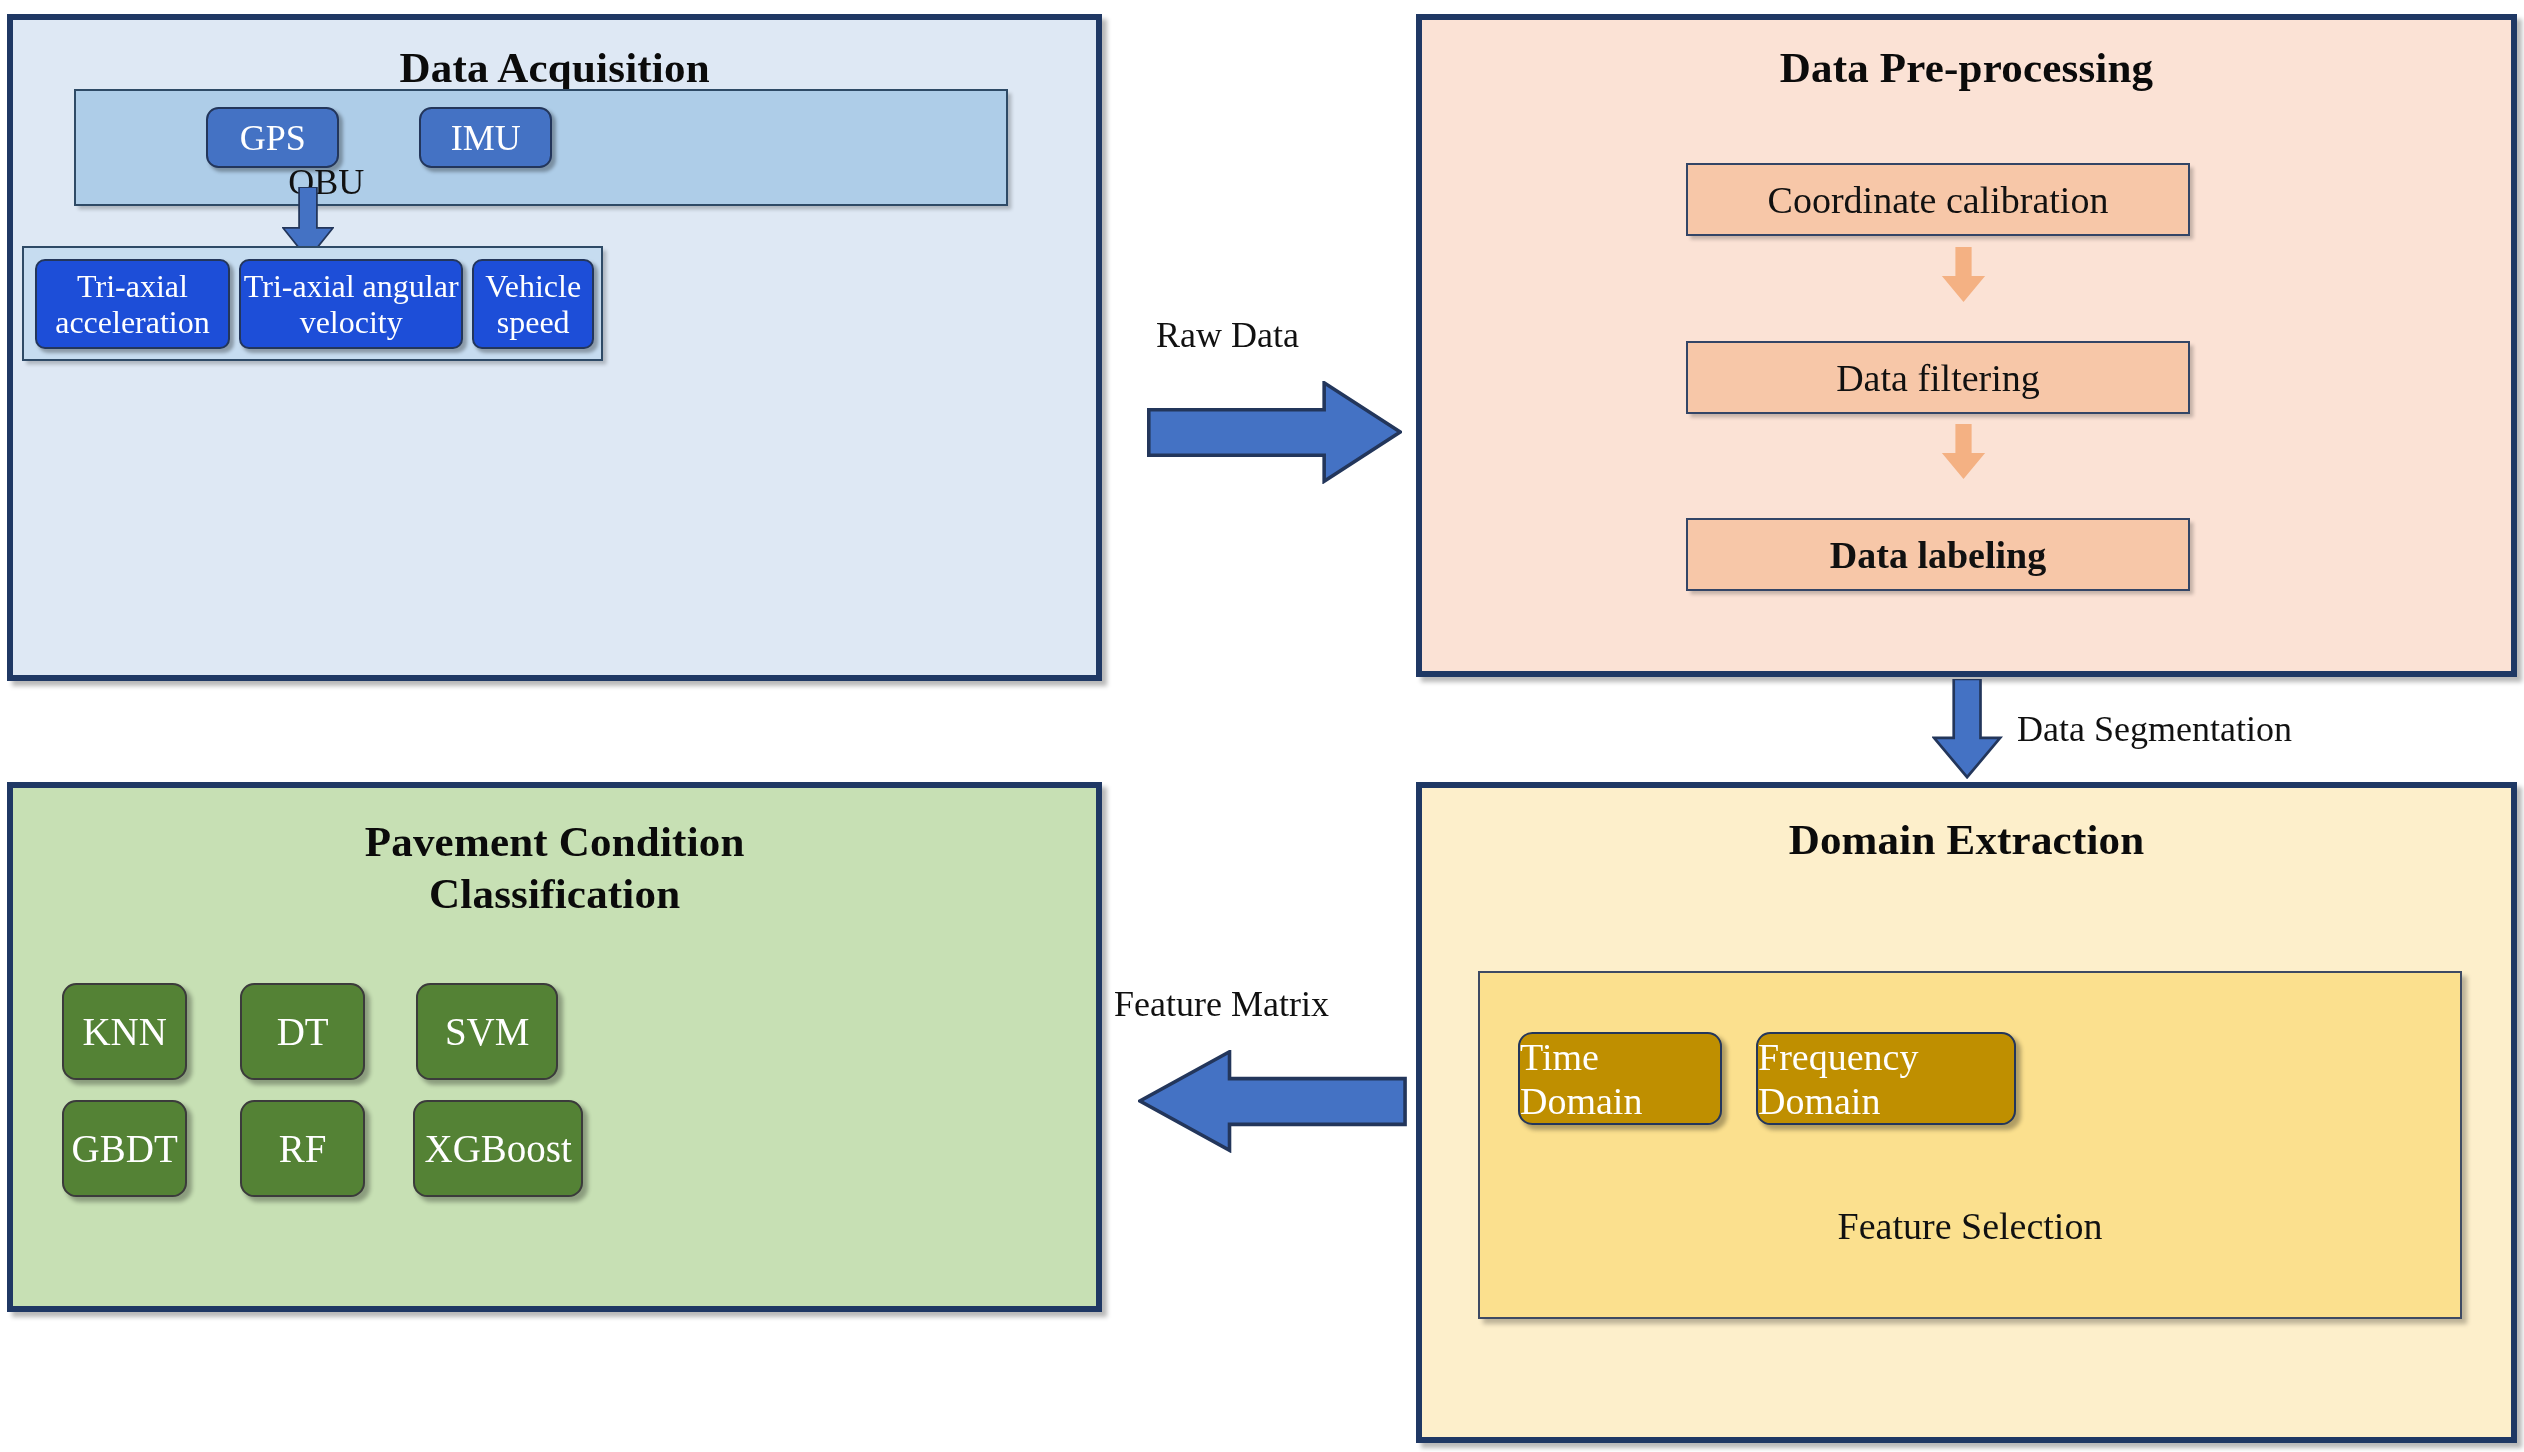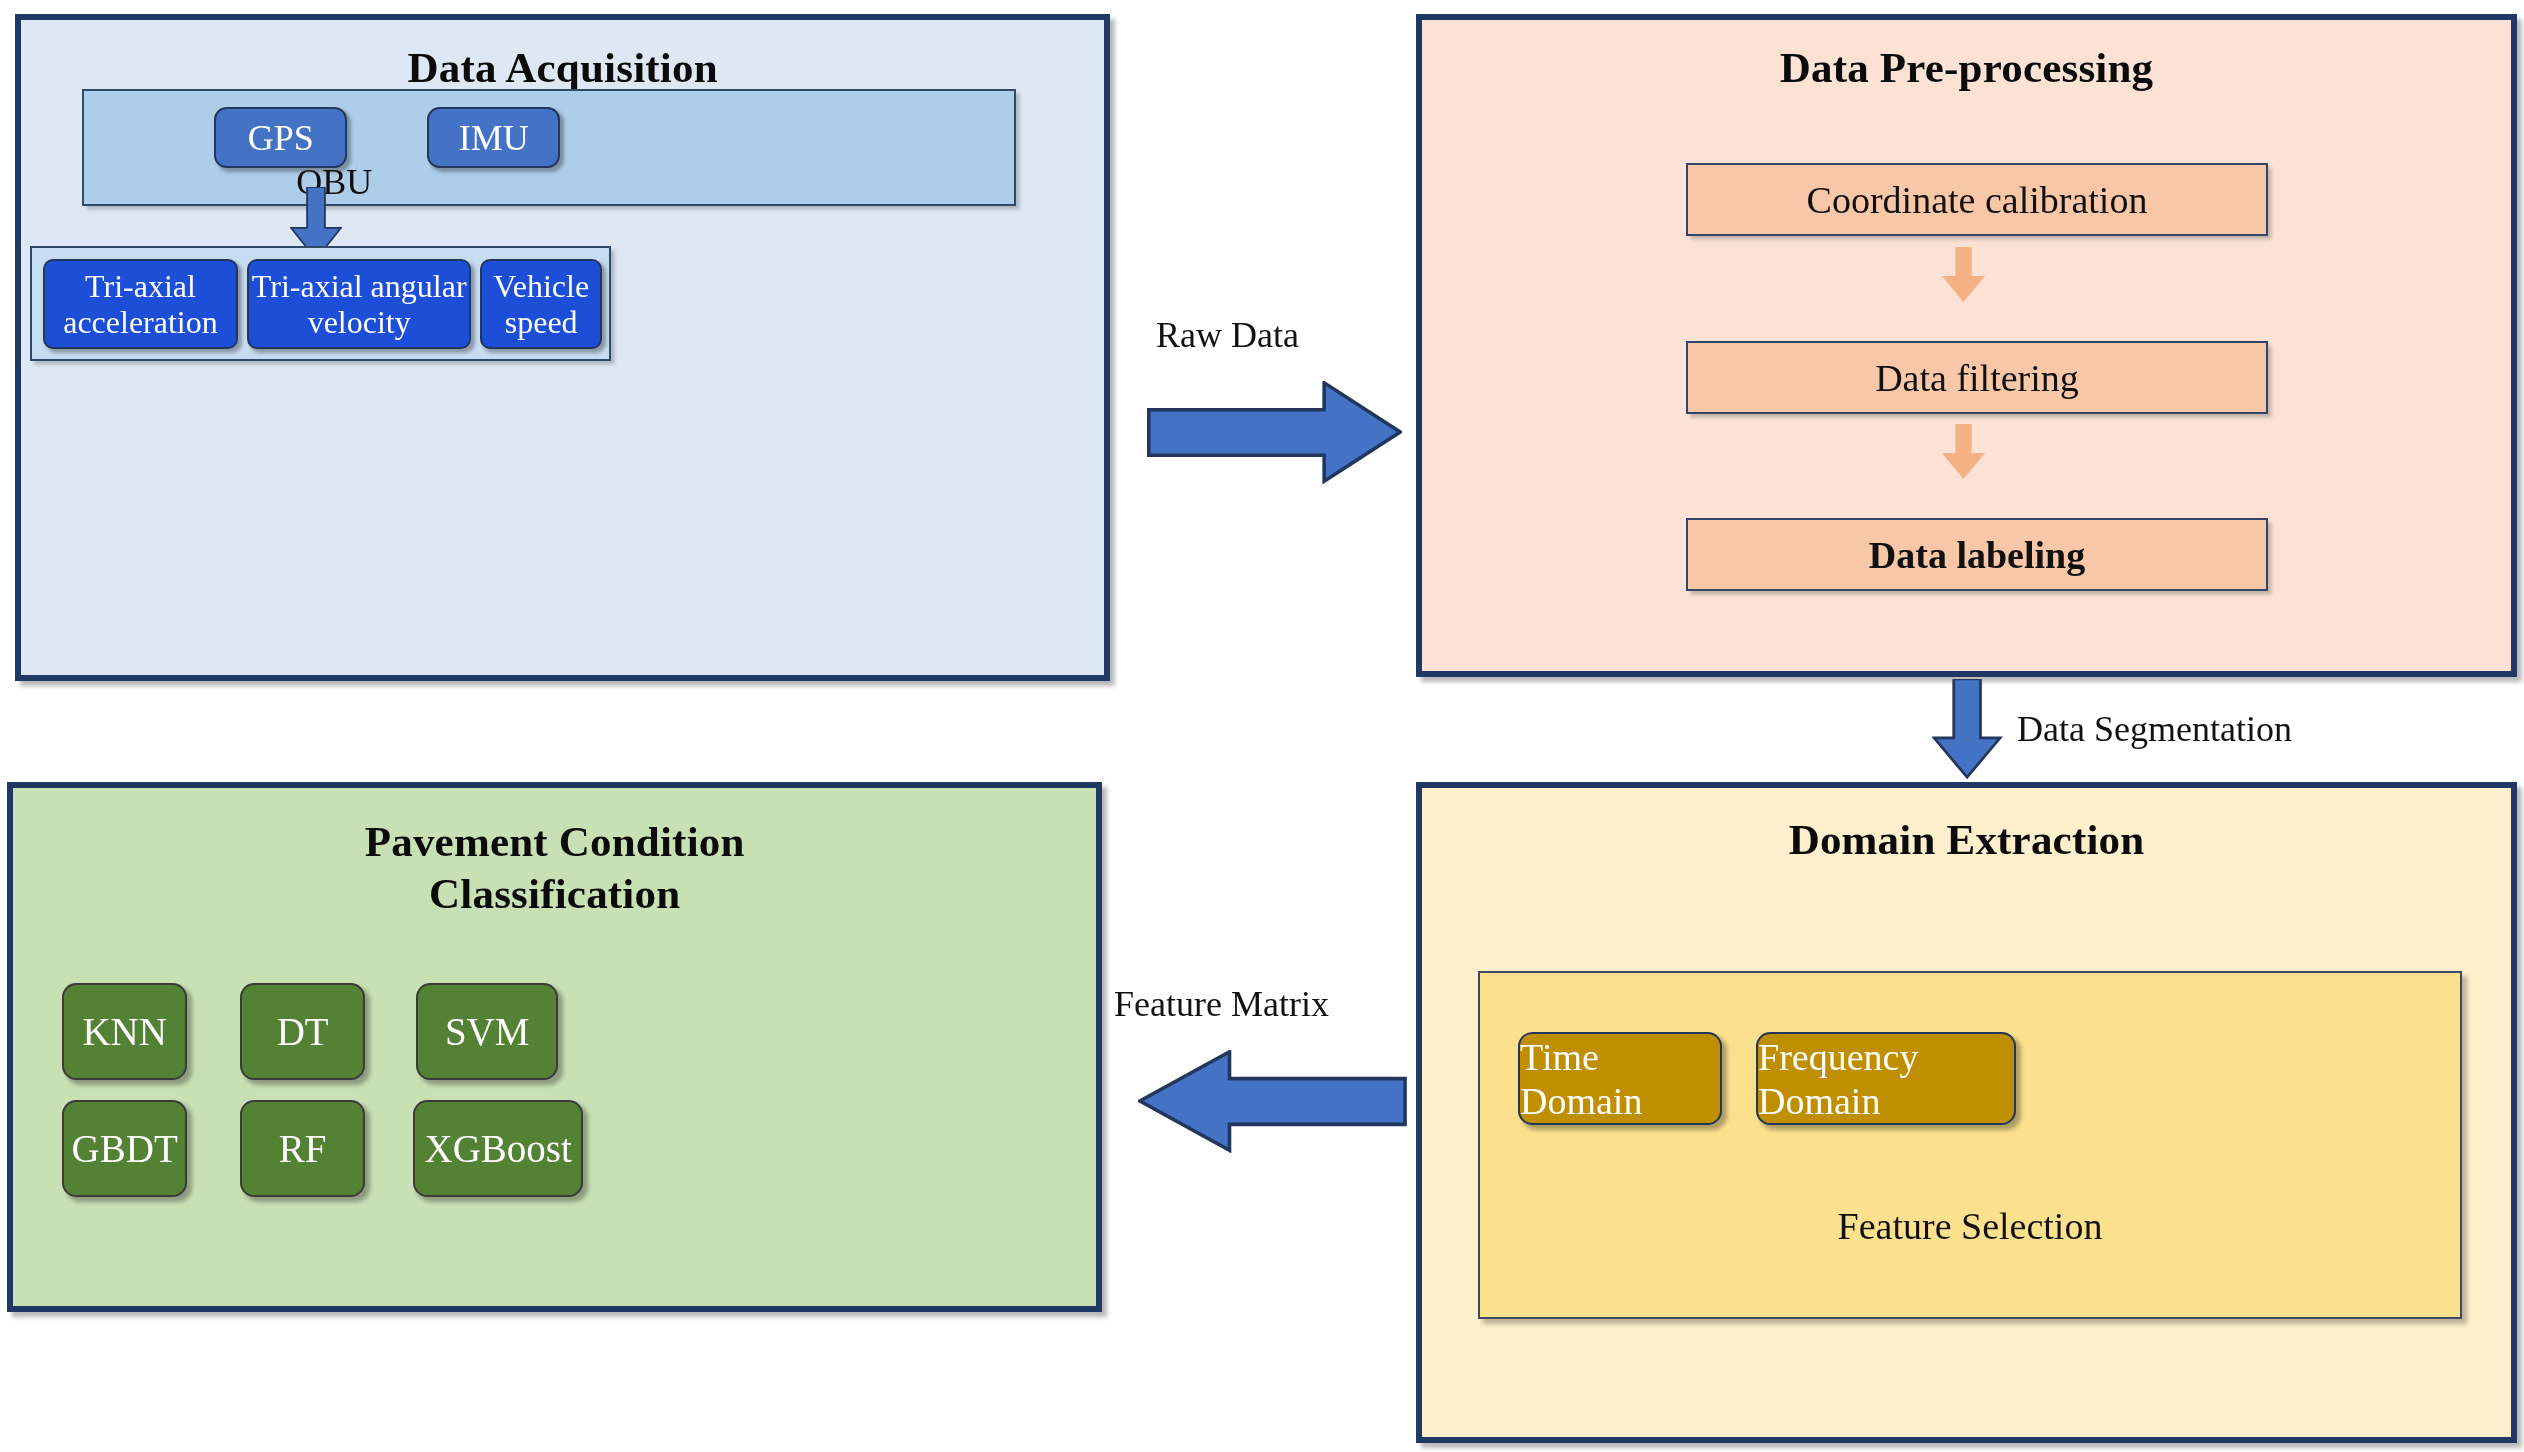--- a/index.html
+++ b/index.html
@@ -30,21 +30,21 @@
     position: absolute;
     left: 0;
     right: 0;
     text-align: center;
     font-weight: bold;
     color: #0b0b0b;
     line-height: 1.18;
     letter-spacing: 0.2px;
   }
 
-  #panel-acq     { left: 7.2px;    top: 14.3px;   width: 1095px; height: 667px;  background: #DEE8F4; margin-left: 8px; }
+  #panel-acq     { left: 7.2px;    top: 14.3px;   width: 1095px; height: 667px;  background: #DEE8F4; }
   #panel-pre     { left: 1416px; top: 14.3px;   width: 1101px; height: 663px;  background: #FBE2D5; }
   #panel-class   { left: 7.2px;    top: 782px;  width: 1095px; height: 530px;  background: #C7E0B4; }
   #panel-feat    { left: 1416px; top: 782px;  width: 1101px; height: 661px;  background: #FDEFCB; }
 
   
   .obu-box {
     position: absolute;
     left: 61px;
     top: 69px;
     width: 934px;
@@ -119,21 +119,21 @@
   .arrow-down-orange {
     position: absolute;
     width: 45px;
     height: 56px;
   }
 
   
   .pre-box {
     position: absolute;
     left: 264px;
-    width: 582px;
+    width: 504px;
     height: 73px;
     background: #F7C7A8;
     border: 2.7px solid #334566;
     box-sizing: border-box;
     display: flex;
     align-items: center;
     justify-content: center;
     color: #111;
     font-size: 38px;
     box-shadow: 3.6px 3.6px 3.6px rgba(0,0,0,0.22);

